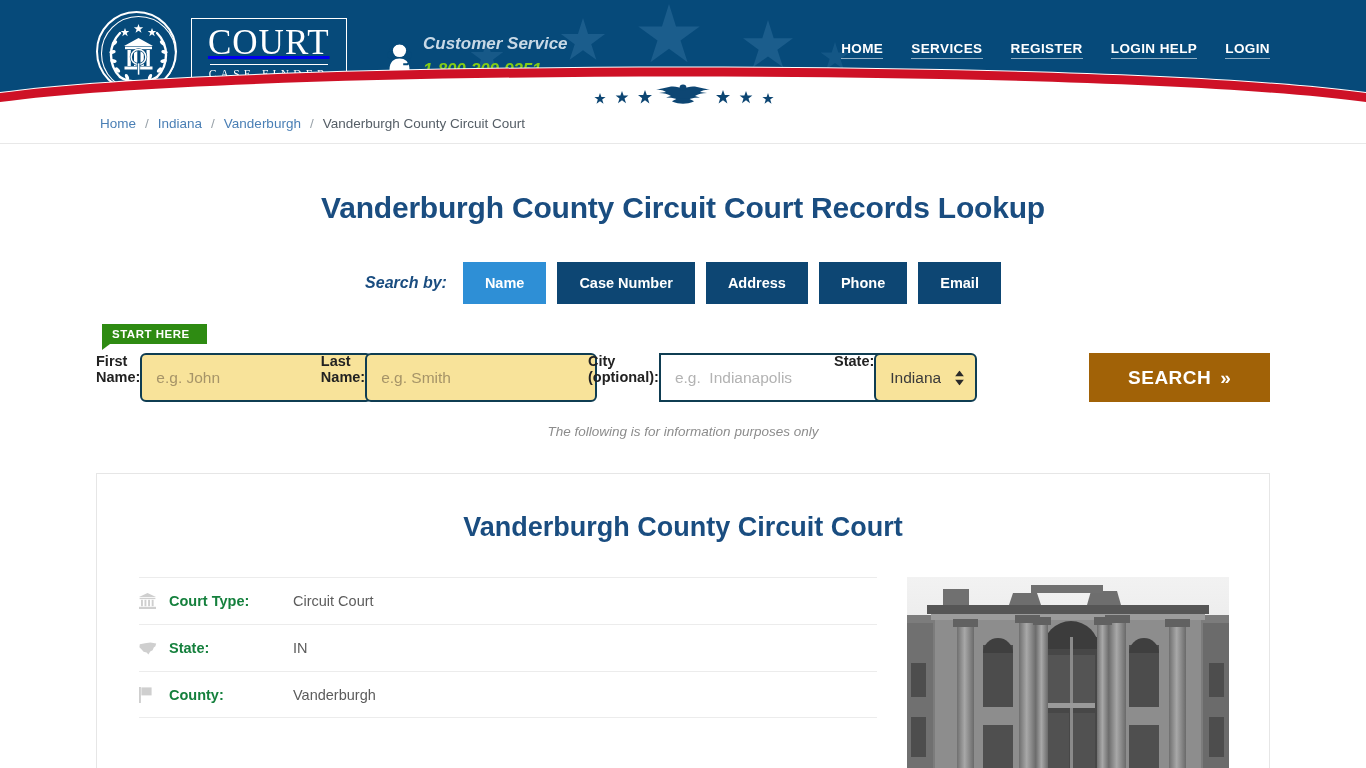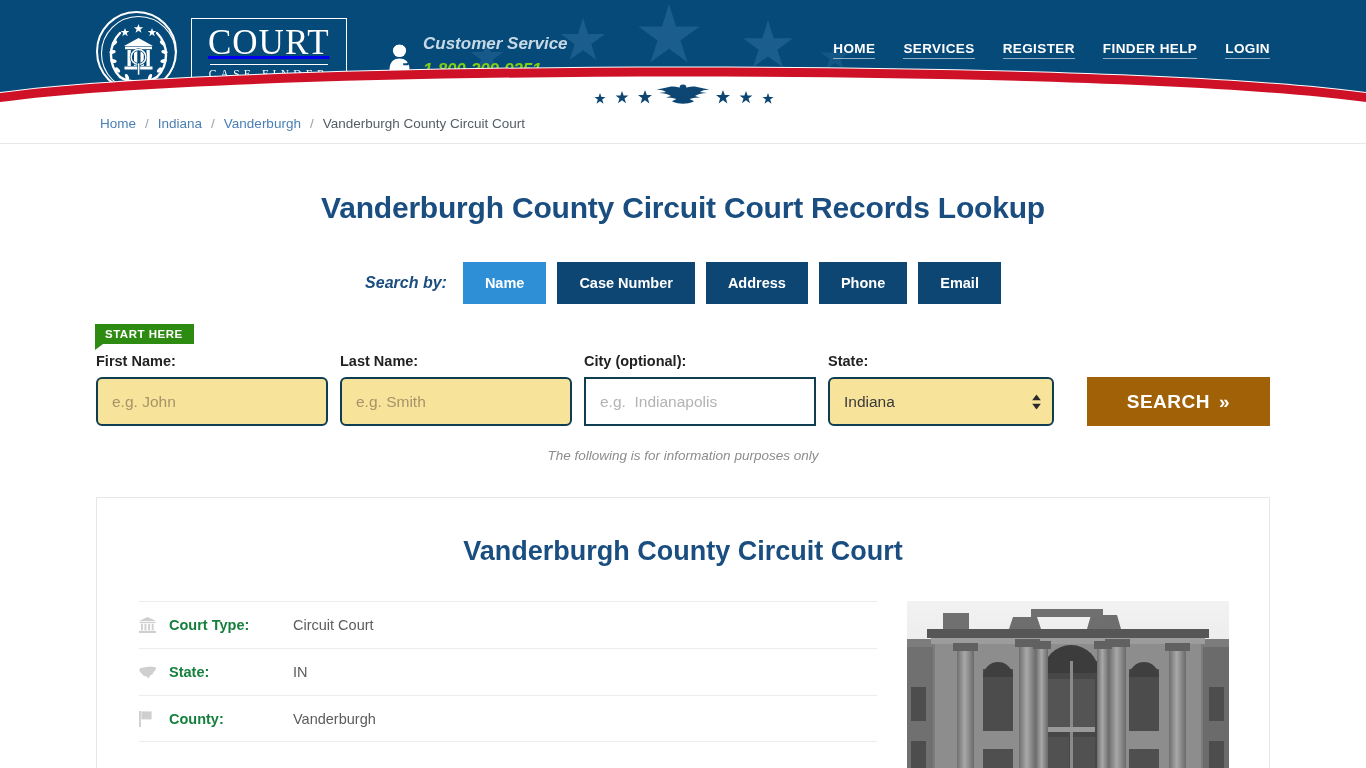--- a/index.html
+++ b/index.html
@@ -117,36 +117,36 @@
     padding: 0 22px; height: 42px;
     display: flex; align-items: center; justify-content: center;
     cursor: pointer; border: none;
     font-family: "Liberation Sans", sans-serif;
   }
   .tab.active { background: #2e8fd6; }
 
   .form-area { position: relative; margin-top: 20px; padding: 0 96px; }
 
   .start-badge {
-    position: absolute; left: 95px; top: 0;
+    position: absolute; left: 102px; top: 0;
     background: #2e8b12; color: #fff;
     font-size: 11.5px; font-weight: bold; letter-spacing: .5px;
-    padding: 4px 11px 4px 10px;
+    padding: 4px 17px 4px 10px;
   }
   .start-badge::after {
     content: ""; position: absolute; left: 0; top: 100%;
     border-left: 8px solid #2e8b12;
     border-bottom: 6px solid transparent;
   }
 
   .fields {
     display: flex; align-items: flex-end; gap: 12px;
     padding-top: 29px;
   }
-  .field { display: flex; flex-direction: column; }
+  .field { display: flex; flex-direction: row; }
   .field-label {
     font-size: 14.5px; font-weight: bold; color: #222;
     margin-bottom: 8px;
   }
   .field input, .field select {
     height: 49px; border: 2px solid #0f3d52;
     font-size: 15.5px; padding: 0 14px;
     font-family: "Liberation Sans", sans-serif;
     color: #3a3a3a; outline: none;
   }
@@ -295,21 +295,21 @@
     <div>
       <div class="cs-label">Customer Service</div>
       <div class="cs-phone">1-800-309-9351</div>
     </div>
   </div>
 
   <div class="nav">
     <a href="#">HOME</a>
     <a href="#">SERVICES</a>
     <a href="#">REGISTER</a>
-    <a href="#">FINDER HELP</a>
+    <a href="#">LOGIN HELP</a>
     <a href="#">LOGIN</a>
   </div>
 
   <svg class="swoosh" viewBox="0 0 1366 44" preserveAspectRatio="none">
     <path d="M0,44 L0,30 C250,-4 1116,-4 1366,30 L1366,44 Z" fill="#ffffff"></path>
     <path d="M0,31 C250,-3 1116,-3 1366,31 L1366,40 C1116,6 250,6 0,40 Z" fill="#ce1126"></path>
     <g fill="#0d4673">
       <polygon points="600,31 601.4,35 605.6,35 602.2,37.6 603.5,41.8 600,39.2 596.5,41.8 597.8,37.6 594.4,35 598.6,35"></polygon>
       <polygon points="622,29 623.6,33.6 628.4,33.6 624.5,36.5 626,41.2 622,38.3 618,41.2 619.5,36.5 615.6,33.6 620.4,33.6"></polygon>
       <polygon points="645,28 646.8,33 652,33 647.8,36.2 649.4,41.4 645,38.2 640.6,41.4 642.2,36.2 638,33 643.2,33"></polygon>

